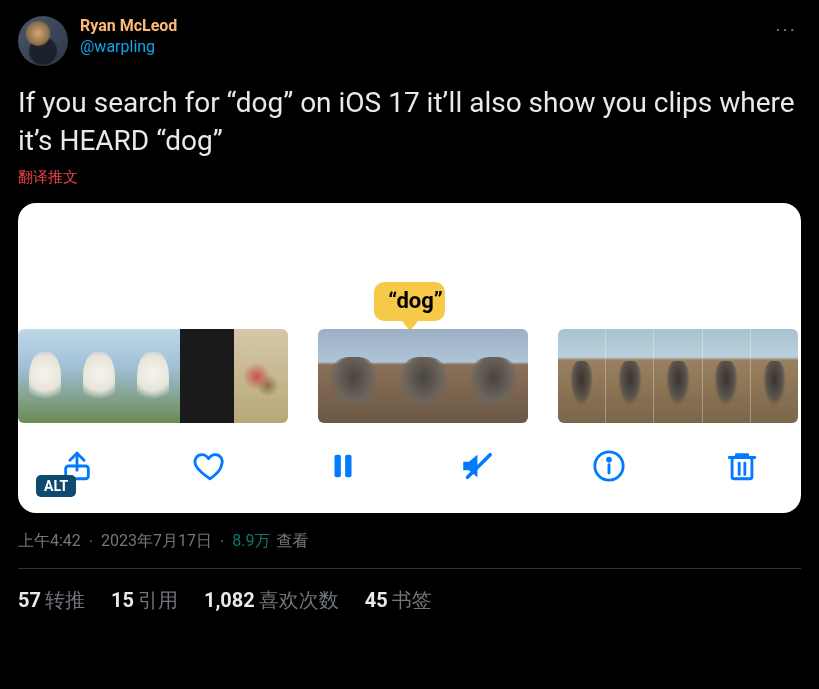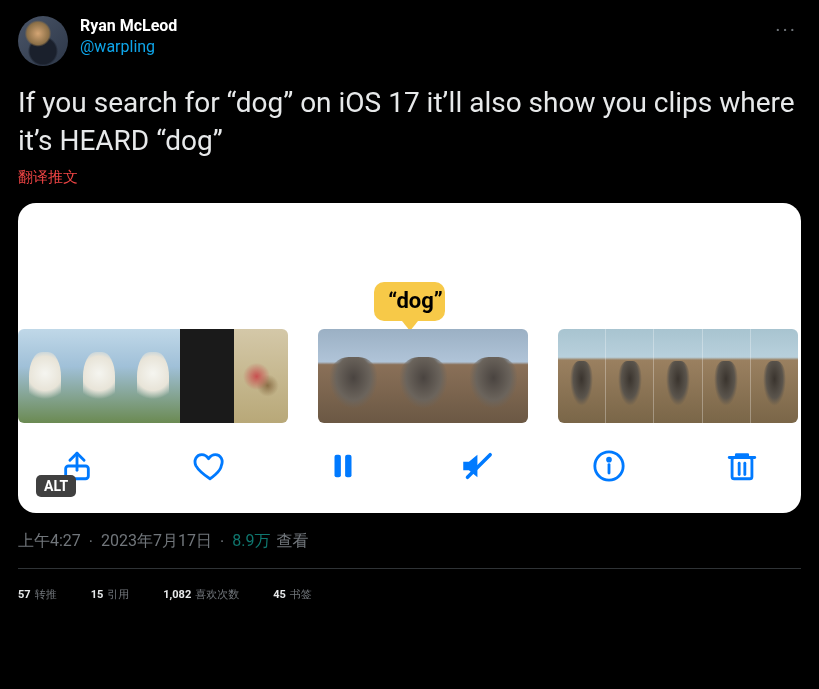--- a/index.html
+++ b/index.html
@@ -17,21 +17,21 @@
     width: 50px; height: 50px; border-radius: 50%; flex-shrink: 0;
     background: linear-gradient(135deg, #4a5568 0%, #2d3748 100%);
     position: relative; overflow: hidden;
   }
   .avatar::after {
     content: ""; position: absolute; inset: 0;
     background: radial-gradient(circle at 40% 35%, #d4a574 0%, #8b6f47 25%, transparent 30%),
                 radial-gradient(circle at 50% 70%, #1a202c 0%, #1a202c 30%, transparent 35%);
   }
   .names { display: flex; flex-direction: column; line-height: 1.3; }
-  .display-name { font-weight: 700; font-size: 16px; color: #ffffff; }
+  .display-name { font-weight: 700; font-size: 16px; color: #fdba74; }
   .handle { color: #0ea5e9; font-size: 16px; }
   .more {
     position: absolute; right: 18px; top: 14px;
     color: #71767b; font-size: 20px; letter-spacing: 2px;
     cursor: pointer; padding: 4px;
   }
   .body-text {
     margin-top: 18px; font-size: 28px; line-height: 1.35;
     color: #e7e9ea; font-weight: 400;
   }
@@ -111,35 +111,35 @@
     display: flex; justify-content: space-between; align-items: center;
     padding: 26px 42px 12px 42px;
   }
   .tb-icon {
     width: 34px; height: 34px; color: #007aff; cursor: pointer;
     display: flex; align-items: center; justify-content: center;
   }
   .tb-icon svg { width: 100%; height: 100%; }
   .alt-badge {
     position: absolute; left: 18px; bottom: 16px;
-    background: #404040; color: #fff; font-weight: 700;
+    background: #0c4a6e; color: #fff; font-weight: 700;
     font-size: 14px; padding: 3px 8px; border-radius: 5px;
   }
   .meta-row {
     margin-top: 18px; color: #71767b; font-size: 16px;
     display: flex; align-items: center; gap: 6px;
   }
   .meta-row .sep { margin: 0 2px; }
   .meta-row .views-count { color: #0f766e; font-weight: 400; }
   .divider {
     margin-top: 16px; border-top: 1px solid #2f3336;
   }
   .stats-row {
-    display: flex; gap: 34px; padding: 18px 0 0 0;
-    color: #71767b; font-size: 11px;
+    display: flex; gap: 26px; padding: 18px 0 0 0;
+    color: #71767b; font-size: 20px;
   }
   .stat .num { color: #e7e9ea; font-weight: 700; margin-right: 4px; }
 </style>
 </head>
 <body>
 
 <div class="tweet">
 
   <div class="header">
     <div class="avatar"></div>
@@ -223,21 +223,21 @@
               <line x1="10" y1="10" x2="10" y2="18"></line>
               <line x1="14" y1="10" x2="14" y2="18"></line>
             </svg>
         </div>
       </div>
     </div>
     <div class="alt-badge">ALT</div>
   </div>
 
   <div class="meta-row">
-    <span>上午4:27</span>
+    <span>上午4:42</span>
     <span class="sep">·</span>
     <span>2023年7月17日</span>
     <span class="sep">·</span>
     <span class="views-count">8.9万</span>
     <span>查看</span>
   </div>
 
   <div class="divider"></div>
 
   <div class="stats-row">

